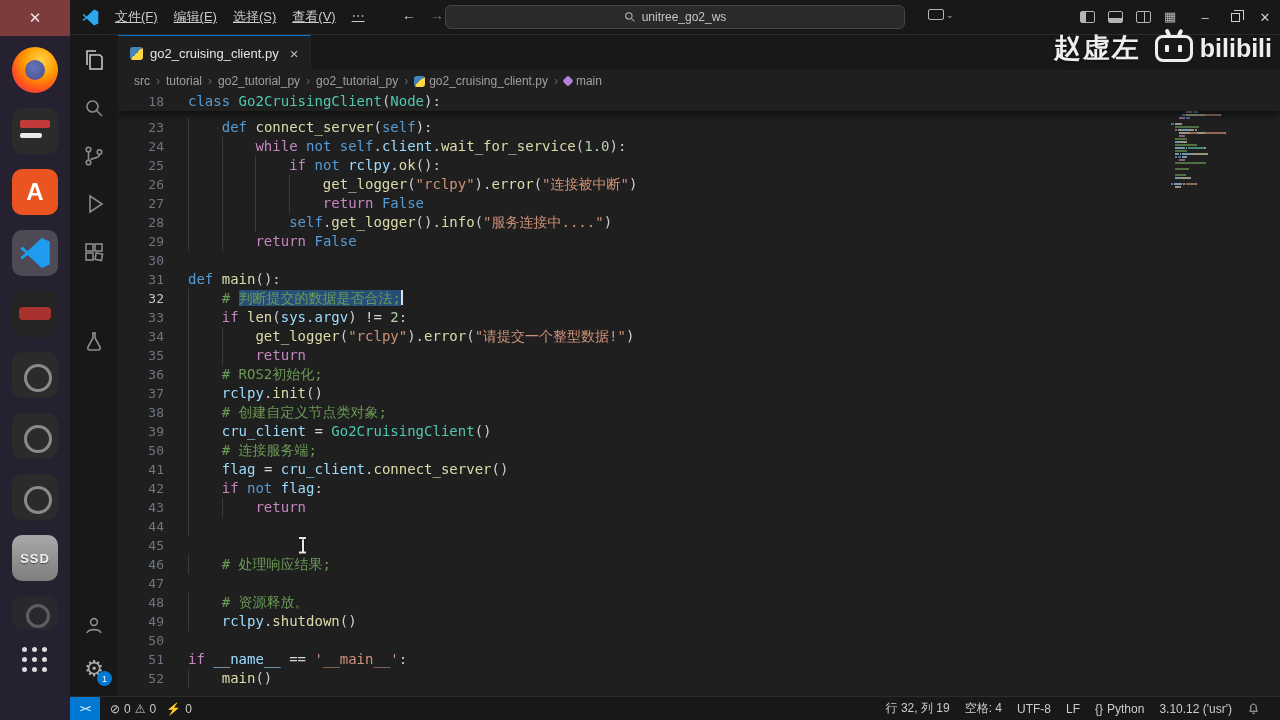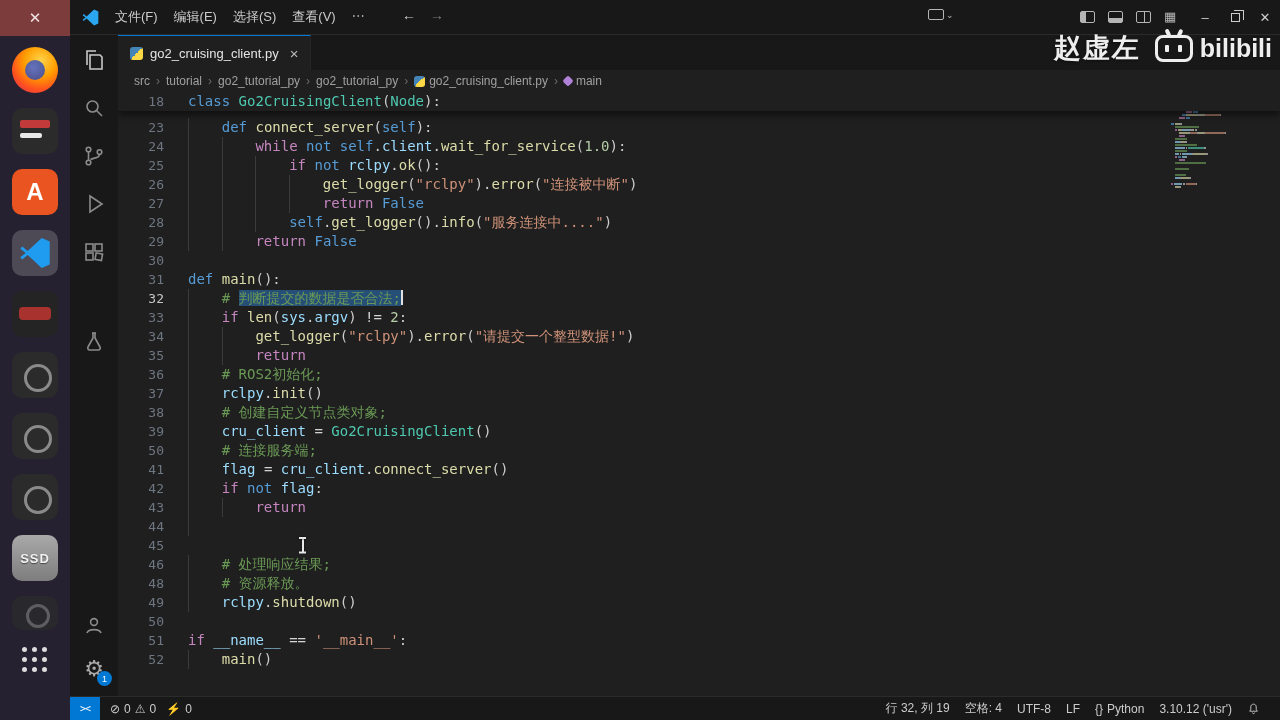--- a/index.html
+++ b/index.html
@@ -44,21 +44,21 @@
   .apps-grid { width:26px; height:26px; margin-top:2px;
     display:grid; grid-template-columns:repeat(3,1fr); gap:4px; }
   .apps-grid i { width:5px; height:5px; border-radius:50%; background:#dcdcdc; }
 
   
   .window { position:absolute; left:70px; top:0; width:1210px; height:720px;
     display:flex; flex-direction:column; background:#1f1f1f; }
 
   
   .titlebar { height:35px; background:#181818; border-bottom:1px solid #2b2b2b;
-    display:flex; align-items:center; position:relative; flex:none; color:#cccccc; }
+    display:flex; align-items:center; position:relative; flex:none; color:#cccccc;text-decoration:underline; }
   .vsc-logo { margin-left:12px; display:flex; }
   .menus { display:flex; margin-left:8px; }
   .menu { padding:4px 8px; font-size:13px; color:#cccccc; border-radius:4px; }
   .nav-arrow { position:absolute; top:7px; font-size:14px; color:#cfcfcf; width:22px; text-align:center; }
   .nav-back { left:328px; }
   .nav-fwd { left:356px; color:#7a7a7a; }
   .search { position:absolute; left:50%; top:5px; transform:translateX(-50%);
     width:460px; height:24px; background:#2a2a2a; border:1px solid #454545; border-radius:6px;
     display:flex; align-items:center; justify-content:center; gap:6px; font-size:12px; color:#c5c5c5; }
   .post-search { position:absolute; left:858px; top:9px; display:flex; align-items:center; gap:2px;
@@ -204,20 +204,27 @@
     </span>
     <nav class="menus">
       <span class="menu">文件(F)</span>
       <span class="menu">编辑(E)</span>
       <span class="menu">选择(S)</span>
       <span class="menu">查看(V)</span>
       <span class="menu">⋯</span>
     </nav>
     <span class="nav-arrow nav-back">←</span>
     <span class="nav-arrow nav-fwd">→</span>
+    <div class="search">
+      <svg width="12" height="12" viewBox="0 0 16 16">
+        <circle cx="6.5" cy="6.5" r="4.2" stroke="#b5b5b5" fill="none" stroke-width="1.4"></circle>
+        <line x1="10" y1="10" x2="14" y2="14" stroke="#b5b5b5" stroke-width="1.4"></line>
+      </svg>
+      <span>unitree_go2_ws</span>
+    </div>
     <div class="post-search">
       <span class="monitor"></span>
       <span class="chev">⌄</span>
     </div>
     <div class="layout-icons">
       <span class="lt lt-side-l"></span>
       <span class="lt lt-panel"></span>
       <span class="lt lt-side-r"></span>
       <span class="lt lt-grid">▦</span>
     </div>
@@ -334,20 +341,21 @@
             <div class="code-line"><span class="ln">37</span><span class="code-text"><i class="guide" style="left: 0ch;"></i><span style="color: rgb(204, 204, 204);">    </span><span style="color: rgb(156, 220, 254);">rclpy</span><span style="color: rgb(204, 204, 204);">.</span><span style="color: rgb(220, 220, 170);">init</span><span style="color: rgb(204, 204, 204);">()</span></span></div>
             <div class="code-line"><span class="ln">38</span><span class="code-text"><i class="guide" style="left: 0ch;"></i><span style="color: rgb(204, 204, 204);">    </span><span style="color: rgb(106, 153, 85);"># 创建自定义节点类对象;</span></span></div>
             <div class="code-line"><span class="ln">39</span><span class="code-text"><i class="guide" style="left: 0ch;"></i><span style="color: rgb(204, 204, 204);">    </span><span style="color: rgb(156, 220, 254);">cru_client</span><span style="color: rgb(204, 204, 204);"> </span><span style="color: rgb(212, 212, 212);">=</span><span style="color: rgb(204, 204, 204);"> </span><span style="color: rgb(78, 201, 176);">Go2CruisingClient</span><span style="color: rgb(204, 204, 204);">()</span></span></div>
             <div class="code-line"><span class="ln">50</span><span class="code-text"><i class="guide" style="left: 0ch;"></i><span style="color: rgb(204, 204, 204);">    </span><span style="color: rgb(106, 153, 85);"># 连接服务端;</span></span></div>
             <div class="code-line"><span class="ln">41</span><span class="code-text"><i class="guide" style="left: 0ch;"></i><span style="color: rgb(204, 204, 204);">    </span><span style="color: rgb(156, 220, 254);">flag</span><span style="color: rgb(204, 204, 204);"> </span><span style="color: rgb(212, 212, 212);">=</span><span style="color: rgb(204, 204, 204);"> </span><span style="color: rgb(156, 220, 254);">cru_client</span><span style="color: rgb(204, 204, 204);">.</span><span style="color: rgb(220, 220, 170);">connect_server</span><span style="color: rgb(204, 204, 204);">()</span></span></div>
             <div class="code-line"><span class="ln">42</span><span class="code-text"><i class="guide" style="left: 0ch;"></i><span style="color: rgb(204, 204, 204);">    </span><span style="color: rgb(197, 134, 192);">if</span><span style="color: rgb(204, 204, 204);"> </span><span style="color: rgb(86, 156, 214);">not</span><span style="color: rgb(204, 204, 204);"> </span><span style="color: rgb(156, 220, 254);">flag</span><span style="color: rgb(204, 204, 204);">:</span></span></div>
             <div class="code-line"><span class="ln">43</span><span class="code-text"><i class="guide" style="left: 0ch;"></i><i class="guide" style="left: 4ch;"></i><span style="color: rgb(204, 204, 204);">        </span><span style="color: rgb(197, 134, 192);">return</span></span></div>
             <div class="code-line"><span class="ln">44</span><span class="code-text"><i class="guide" style="left: 0ch;"></i><span style="color: rgb(204, 204, 204);">    </span></span></div>
             <div class="code-line"><span class="ln">45</span><span class="code-text"></span></div>
             <div class="code-line"><span class="ln">46</span><span class="code-text"><i class="guide" style="left: 0ch;"></i><span style="color: rgb(204, 204, 204);">    </span><span style="color: rgb(106, 153, 85);"># 处理响应结果;</span></span></div>
+            <div class="code-line"><span class="ln">47</span><span class="code-text"></span></div>
             <div class="code-line"><span class="ln">48</span><span class="code-text"><i class="guide" style="left: 0ch;"></i><span style="color: rgb(204, 204, 204);">    </span><span style="color: rgb(106, 153, 85);"># 资源释放。</span></span></div>
             <div class="code-line"><span class="ln">49</span><span class="code-text"><i class="guide" style="left: 0ch;"></i><span style="color: rgb(204, 204, 204);">    </span><span style="color: rgb(156, 220, 254);">rclpy</span><span style="color: rgb(204, 204, 204);">.</span><span style="color: rgb(220, 220, 170);">shutdown</span><span style="color: rgb(204, 204, 204);">()</span></span></div>
             <div class="code-line"><span class="ln">50</span><span class="code-text"></span></div>
             <div class="code-line"><span class="ln">51</span><span class="code-text"><span style="color: rgb(197, 134, 192);">if</span><span style="color: rgb(204, 204, 204);"> </span><span style="color: rgb(156, 220, 254);">__name__</span><span style="color: rgb(204, 204, 204);"> </span><span style="color: rgb(212, 212, 212);">==</span><span style="color: rgb(204, 204, 204);"> </span><span style="color: rgb(206, 145, 120);">'__main__'</span><span style="color: rgb(204, 204, 204);">:</span></span></div>
             <div class="code-line"><span class="ln">52</span><span class="code-text"><i class="guide" style="left: 0ch;"></i><span style="color: rgb(204, 204, 204);">    </span><span style="color: rgb(220, 220, 170);">main</span><span style="color: rgb(204, 204, 204);">()</span></span></div>
           </div>
         <div class="minimap">
           <div>
               <div class="mm-row"><span class="mm-seg" style="width: 5px; background: rgb(86, 156, 214); opacity: 0.65;"></span><span class="mm-seg" style="width: 1px; background: transparent;"></span><span class="mm-seg" style="width: 16px; background: rgb(78, 201, 176); opacity: 0.65;"></span><span class="mm-seg" style="width: 1px; background: rgb(204, 204, 204); opacity: 0.65;"></span><span class="mm-seg" style="width: 4px; background: rgb(78, 201, 176); opacity: 0.65;"></span><span class="mm-seg" style="width: 2px; background: rgb(204, 204, 204); opacity: 0.65;"></span></div>
               <div class="mm-row"><span class="mm-seg" style="width: 4px; background: transparent;"></span><span class="mm-seg" style="width: 3px; background: rgb(86, 156, 214); opacity: 0.65;"></span><span class="mm-seg" style="width: 1px; background: transparent;"></span><span class="mm-seg" style="width: 13px; background: rgb(220, 220, 170); opacity: 0.65;"></span><span class="mm-seg" style="width: 1px; background: rgb(204, 204, 204); opacity: 0.65;"></span><span class="mm-seg" style="width: 4px; background: rgb(86, 156, 214); opacity: 0.65;"></span><span class="mm-seg" style="width: 2px; background: rgb(204, 204, 204); opacity: 0.65;"></span></div>

